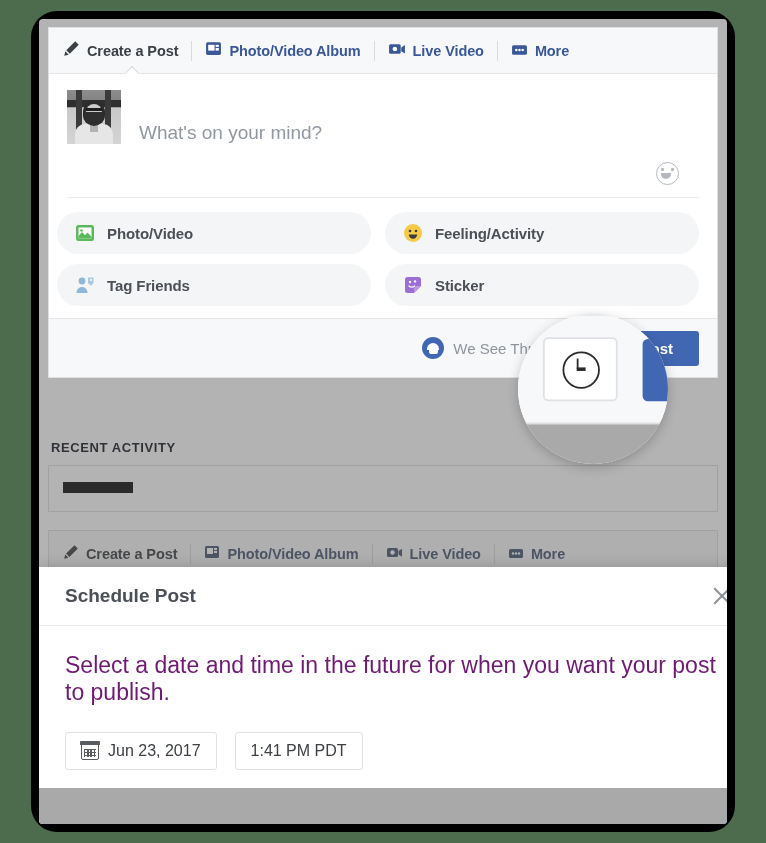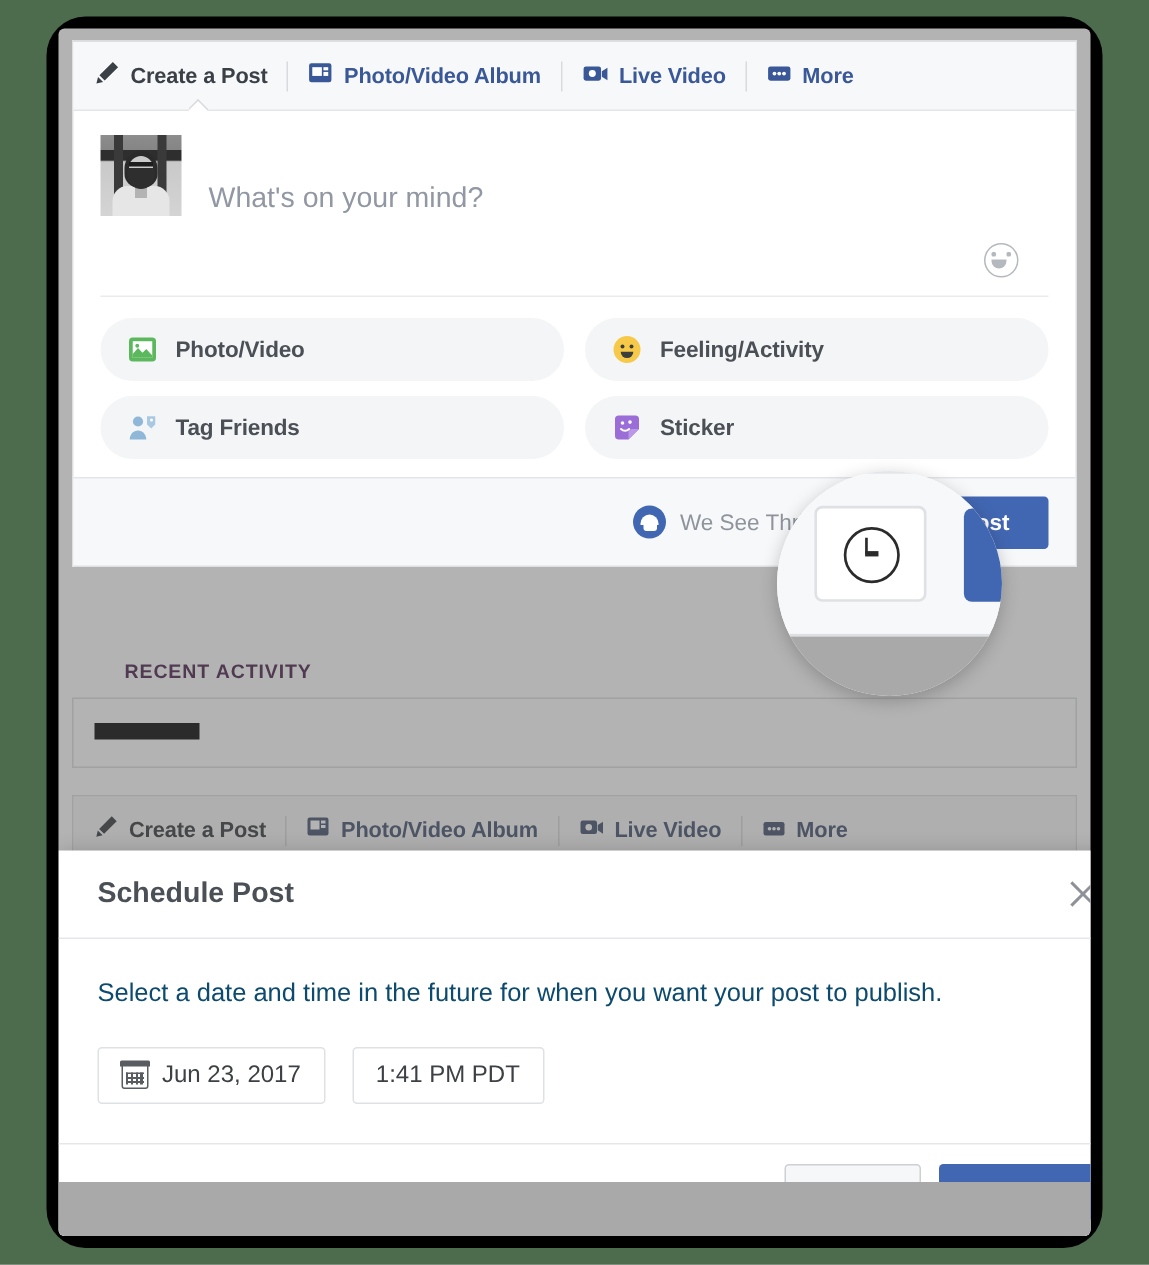--- a/index.html
+++ b/index.html
@@ -86,21 +86,21 @@
   .emoji-face:before,.emoji-face:after{
     content:"";position:absolute;top:5px;width:2.6px;height:3.4px;
     background:#b5b9bf;border-radius:1px;
   }
   .emoji-face:before{left:4.4px;}
   .emoji-face:after{right:4.4px;}
   .emoji-mouth{
     position:absolute;left:3.6px;top:10px;width:10px;height:5.5px;
     background:#b5b9bf;border-radius:0 0 6px 6px;
   }
-  .opts{padding:14px 18px 12px 18px;display:grid;grid-template-columns:1fr 1fr;gap:10px 14px;}
+  .opts{padding:14px 18px 12px 8px;display:grid;grid-template-columns:1fr 1fr;gap:10px 14px;}
   .opt{
     display:flex;align-items:center;gap:12px;height:42px;padding:0 18px;
     background:#f4f5f7;border-radius:21px;box-sizing:border-box;
   }
   .opt-label{font-size:15px;font-weight:bold;color:#4b4f56;letter-spacing:-.1px;}
   .opt-icon{width:20px;height:20px;flex:0 0 20px;position:relative;}
   .footer{
     display:flex;align-items:center;justify-content:flex-end;gap:14px;
     height:58px;padding:0 18px;background:#f7f8fa;
     border-top:1px solid #e3e5e9;border-bottom:1px solid #dddfe2;
@@ -132,23 +132,22 @@
     content:"";position:absolute;left:7.5px;top:8.5px;width:5px;height:1.7px;background:#2b2b2b;
   }
   .post-btn{
     background:#4267b2;color:#fff;font-size:15px;font-weight:bold;
     padding:9px 26px;border-radius:3px;border:none;
   }
   
   .dim-wrap{position:absolute;left:0;top:405px;width:688px;bottom:0;overflow:hidden;}
   .dim-content{position:relative;filter:grayscale(.55) brightness(.78) contrast(.72);}
   .recent-title{
-    font-size:13px;font-weight:bold;color:#701a75;letter-spacing:.6px;
+    font-size:13px;font-weight:bold;color:#0f172a;letter-spacing:.6px;
     padding:16px 0 10px 12px;
-    margin-left:32px;
   }
   .dim-card{
     margin:0 9px;background:#fff;border:1px solid #dddfe2;box-sizing:border-box;
   }
   .redact{width:70px;height:11px;background:#0d0d0d;margin:16px 0 0 14px;}
   .dim-compose{margin:18px 9px 0 9px;background:#fff;border:1px solid #dddfe2;border-bottom:none;}
   .dim-av{
     width:54px;height:54px;margin:14px 0 0 18px;position:relative;overflow:hidden;
     background:linear-gradient(180deg,#8d8d8d 0%,#7e7e7e 32%,#c9c9c9 33%,#d4d4d4 100%);
   }
@@ -177,21 +176,21 @@
     height:58px;padding:0 26px;border-bottom:1px solid #e5e7ea;
   }
   .modal-title{font-size:19px;font-weight:bold;color:#4b4f56;}
   .close-x{width:22px;height:22px;position:relative;}
   .close-x:before,.close-x:after{
     content:"";position:absolute;left:0;top:10px;width:22px;height:2px;background:#8e9196;
   }
   .close-x:before{transform:rotate(45deg);}
   .close-x:after{transform:rotate(-45deg);}
   .modal-body{padding:26px 26px 26px 26px;}
-  .modal-text{font-size:17px;color:#0c4a6e;}
+  .modal-text{font-size:23px;color:#701a75;}
   .fields{display:flex;gap:18px;margin-top:26px;text-align:center;}
   .field{
     border:1px solid #dfe1e5;border-radius:3px;background:#fff;
     height:38px;display:flex;align-items:center;gap:9px;padding:0 15px;
     box-sizing:border-box;
   }
   .field-val{font-size:16px;color:#3d4044;}
   .cal{
     width:16px;height:16px;border:1.6px solid #595c60;border-radius:2px;position:relative;
   }

